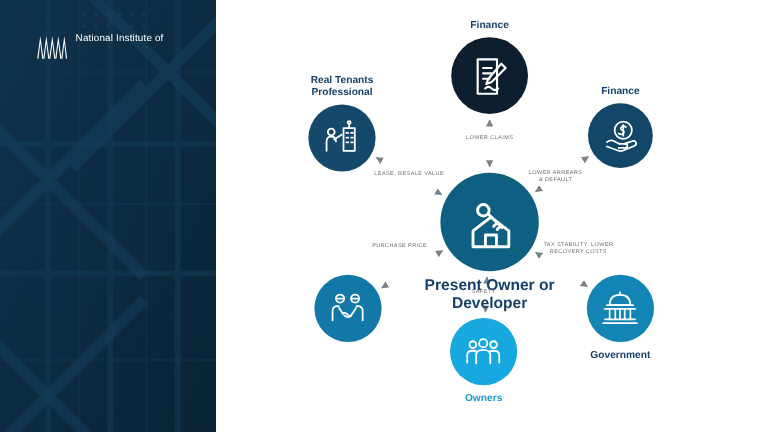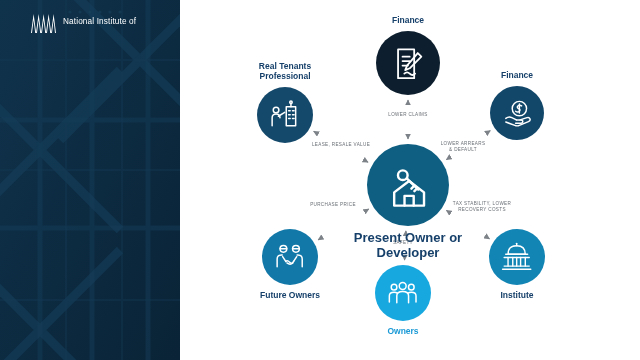--- a/index.html
+++ b/index.html
@@ -13,22 +13,22 @@
 
   
   #left-panel {
     position:absolute; left:0; top:0; width:180px; height:360px;
     background:#0d2troubleshoot;
     background:#0c2a40;
     overflow:hidden;
   }
   #panel-pattern { position:absolute; inset:0; }
   #logo-wrap {
-    position:absolute; left:30px; top:12px;
-    display:flex; align-items:center; gap:7px;
+    position:absolute; left:30px; top:28px;
+    display:flex; gap:7px;
   }
   #logo-mark { width:26px; height:22px; flex:none; }
   #logo-text { display:flex; flex-direction:column; line-height:1; }
   #logo-line1 {
     color:#ffffff; font-size:8.2px; letter-spacing:.15px;
     margin-bottom:1.5px; white-space:nowrap;
   }
   #logo-line2 {
     color:#ffffff; font-size:11.4px; font-weight:bold;
     letter-spacing:.1px; white-space:nowrap;
@@ -226,21 +226,20 @@
                 <path d="M23.7 10 H32.3"></path>
       <path d="M4 33 V23 q0 -5 5.5 -5 h1"></path>
       <path d="M36 33 V23 q0 -5 -5.5 -5 h-1"></path>
       <path d="M11 20 L15 26"></path>
                 <path d="M29 20 L25 26"></path>
       <path d="M15 26 q2 -2 5 1 q3 3 5 -1"></path>
       <path d="M16.5 28 q2 1.6 4 1.6 q2 0 3.5 -1.6"></path>
     </g>
             </svg>
           </div>
-          <div class="node-label" style="color: rgb(22, 64, 106); font-size: 8.5px; width: 110px; top: 61px;">Future Owners</div>
         </div>
         <div class="node" style="left: 223px; top: 293px; width: 56px; height: 56px;">
           <div class="node-circle" style="width: 56px; height: 56px; background: rgb(24, 168, 224);">
             <svg viewBox="0 0 40 40" width="31.360000000000003" height="31.360000000000003">
               <g fill="none" stroke="#fff" stroke-width="1.9" stroke-linecap="round" stroke-linejoin="round">
       <circle cx="9" cy="13" r="3.6"></circle>
       <path d="M3 32 V24 q0 -4.5 6 -4.5 q2.6 0 4.2 1.1"></path>
       <circle cx="31" cy="13" r="3.6"></circle>
       <path d="M37 32 V24 q0 -4.5 -6 -4.5 q-2.6 0 -4.2 1.1"></path>
       <circle cx="20" cy="11.5" r="4.4"></circle>
@@ -261,21 +260,21 @@
       <path d="M9 21 V32"></path>
                 <path d="M15 21 V32"></path>
                 <path d="M20 21 V32"></path>
       <path d="M25 21 V32"></path>
                 <path d="M31 21 V32"></path>
       <path d="M4 32 H36"></path>
                 <path d="M2 36 H38"></path>
     </g>
             </svg>
           </div>
-          <div class="node-label" style="color: rgb(22, 64, 106); font-size: 8.5px; width: 110px; top: 61px;">Institute</div>
+          <div class="node-label" style="color: rgb(22, 64, 106); font-size: 8.5px; width: 110px; top: 61px;">Government</div>
         </div>
       </div>
     <div id="edge-labels-layer">
         <div class="edge-label" style="left: 228px; top: 115px;">LOWER CLAIMS</div>
         <div class="edge-label" style="left: 161px; top: 145px;">LEASE, RESALE VALUE</div>
         <div class="edge-label" style="left: 283px; top: 147px;">LOWER ARREARS
 &amp; DEFAULT</div>
         <div class="edge-label" style="left: 153px; top: 205px;">PURCHASE PRICE</div>
         <div class="edge-label" style="left: 223px; top: 243px;">SAFETY</div>
         <div class="edge-label" style="left: 302px; top: 207px;">TAX STABILITY, LOWER

